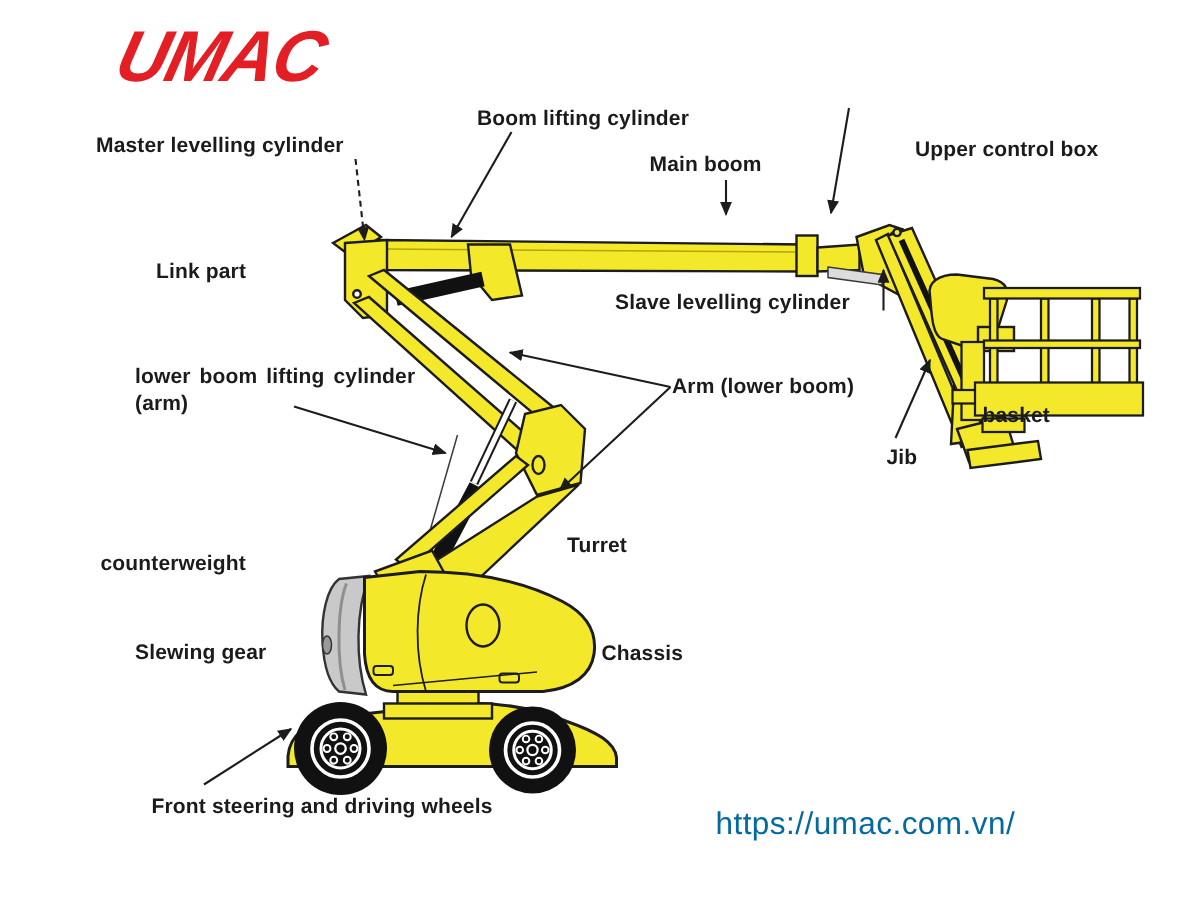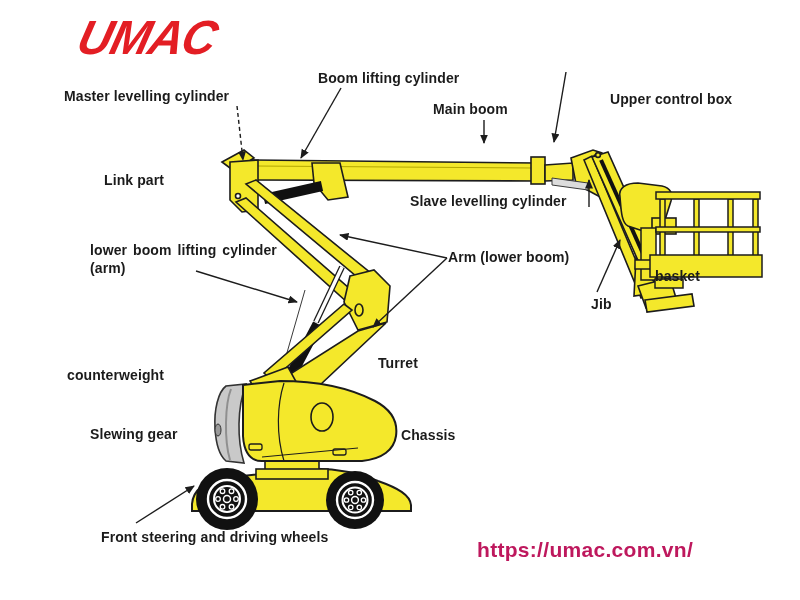--- a/index.html
+++ b/index.html
@@ -14,21 +14,21 @@
   }
   .lbl .line{display:block;}
   .logo{
     position:absolute;left:72px;top:10px;
     font-size:47px;font-style:italic;font-weight:bold;
     transform:skewX(-14deg) scaleY(1.02);transform-origin:left bottom;
     letter-spacing:-1px;
   }
   .url{
     position:absolute;left:477px;top:538px;
-    font-size:21px;font-weight:700;color:#be185d;letter-spacing:0.3px;
+    font-size:21px;font-weight:400;color:#0369a1;letter-spacing:0.3px;
   }
 </style>
 </head>
 <body>
 
 <div class="stage">
 
   <svg width="800" height="600" viewBox="0 0 800 600">
     <defs>
       <marker id="ah" markerWidth="11" markerHeight="9" refX="8.5" refY="4" orient="auto" markerUnits="userSpaceOnUse">

